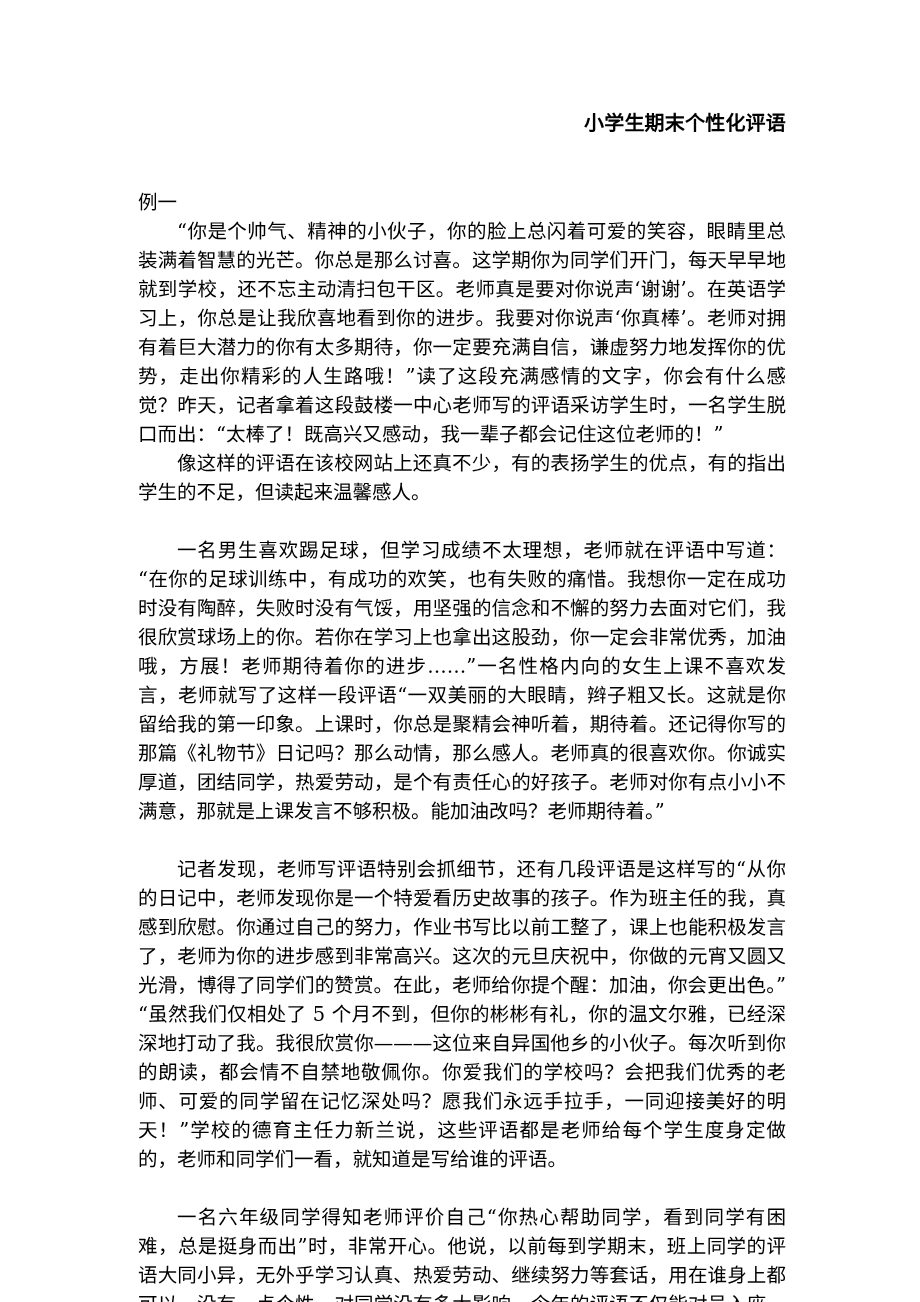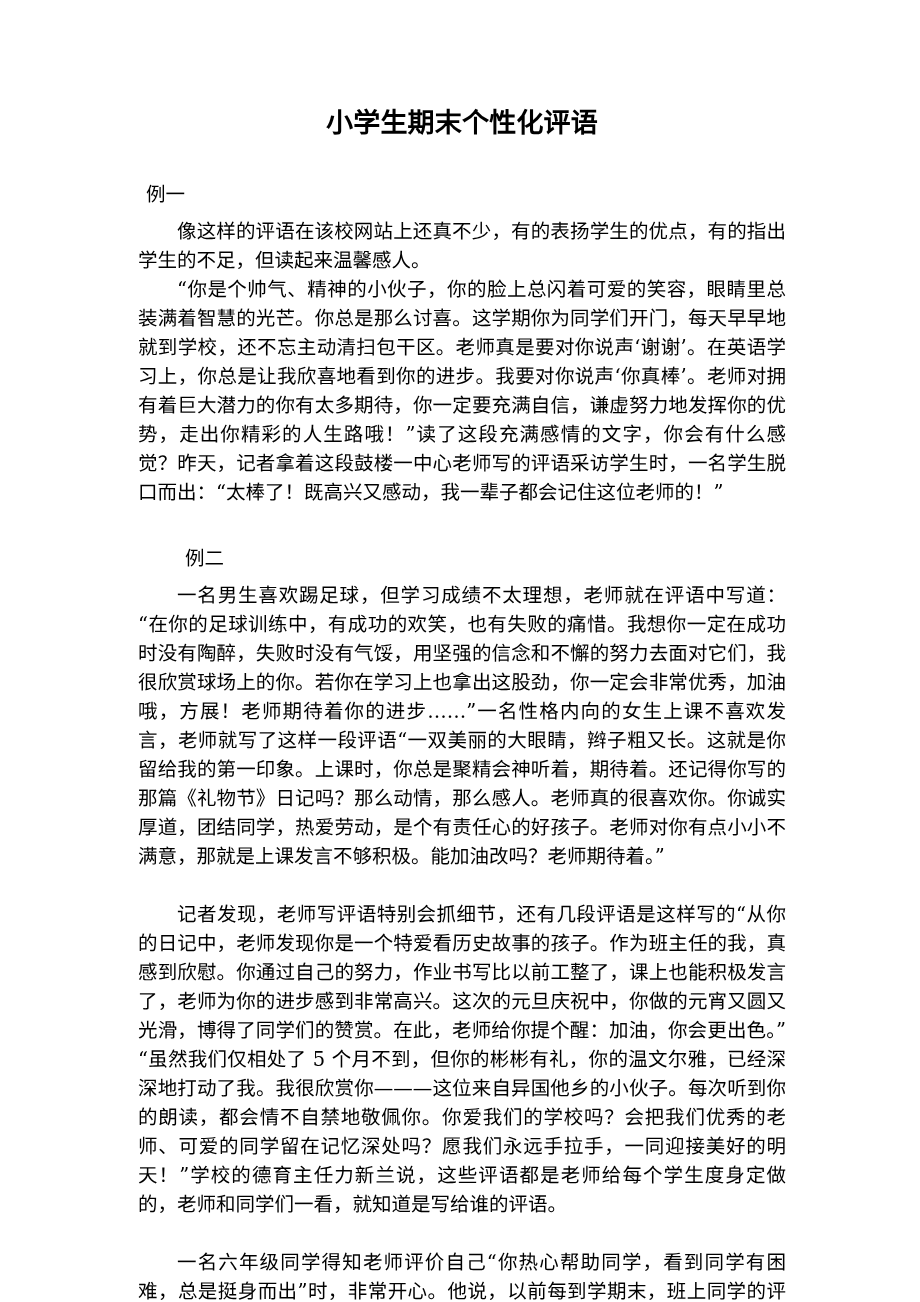--- a/index.html
+++ b/index.html
@@ -26,40 +26,40 @@
   .content {
     position: absolute;
     left: 138px;
     top: 108px;
     width: 648px;
   }
 
   .doc-title {
     font-family: "DejaVu Sans", "Liberation Sans", sans-serif;
     font-weight: bold;
-    font-size: 27px;
+    font-size: 20px;
     line-height: 30px;
     letter-spacing: 0.2px;
-    margin: 0 0 0 0;
-    text-align: center;
+    margin: 0 0 16px 0;
+    text-align: right;
     white-space: pre;
   }
 
   .spacer-title {
     height: 34px;
   }
   .spacer-block {
     height: 29px;
   }
 
   .heading {
     font-family: "DejaVu Serif", "Liberation Serif", serif;
     font-size: 19.5px;
     line-height: 29px;
-    margin: 8px;
+    margin: 0;
     white-space: pre;
   }
   .heading.indent {
     text-indent: 39px;
   }
 
   p.para {
     font-family: "DejaVu Serif", "Liberation Serif", serif;
     font-size: 19.5px;
     line-height: 29px;
@@ -77,24 +77,23 @@
 
 <div class="page">
   <div class="content">
 
     <h1 class="doc-title">小学生期末个性化评语</h1>
 
     <div class="spacer-title"></div>
 
     <div id="blocks">
         <div class="heading">例一</div>
+        <p class="para">“你是个帅气、精神的小伙子，你的脸上总闪着可爱的笑容，眼睛里总装满着智慧的光芒。你总是那么讨喜。这学期你为同学们开门，每天早早地就到学校，还不忘主动清扫包干区。老师真是要对你说声‘谢谢’。在英语学习上，你总是让我欣喜地看到你的进步。我要对你说声‘你真棒’。老师对拥有着巨大潜力的你有太多期待，你一定要充满自信，谦虚努力地发挥你的优势，走出你精彩的人生路哦！”读了这段充满感情的文字，你会有什么感觉？昨天，记者拿着这段鼓楼一中心老师写的评语采访学生时，一名学生脱口而出：“太棒了！既高兴又感动，我一辈子都会记住这位老师的！”</p>
         <p class="para">像这样的评语在该校网站上还真不少，有的表扬学生的优点，有的指出学生的不足，但读起来温馨感人。</p>
-        <p class="para">“你是个帅气、精神的小伙子，你的脸上总闪着可爱的笑容，眼睛里总装满着智慧的光芒。你总是那么讨喜。这学期你为同学们开门，每天早早地就到学校，还不忘主动清扫包干区。老师真是要对你说声‘谢谢’。在英语学习上，你总是让我欣喜地看到你的进步。我要对你说声‘你真棒’。老师对拥有着巨大潜力的你有太多期待，你一定要充满自信，谦虚努力地发挥你的优势，走出你精彩的人生路哦！”读了这段充满感情的文字，你会有什么感觉？昨天，记者拿着这段鼓楼一中心老师写的评语采访学生时，一名学生脱口而出：“太棒了！既高兴又感动，我一辈子都会记住这位老师的！”</p>
         <div class="spacer-block"></div>
-        <div class="heading indent">例二</div>
         <p class="para">一名男生喜欢踢足球，但学习成绩不太理想，老师就在评语中写道：“在你的足球训练中，有成功的欢笑，也有失败的痛惜。我想你一定在成功时没有陶醉，失败时没有气馁，用坚强的信念和不懈的努力去面对它们，我很欣赏球场上的你。若你在学习上也拿出这股劲，你一定会非常优秀，加油哦，方展！老师期待着你的进步……”一名性格内向的女生上课不喜欢发言，老师就写了这样一段评语“一双美丽的大眼睛，辫子粗又长。这就是你留给我的第一印象。上课时，你总是聚精会神听着，期待着。还记得你写的那篇《礼物节》日记吗？那么动情，那么感人。老师真的很喜欢你。你诚实厚道，团结同学，热爱劳动，是个有责任心的好孩子。老师对你有点小小不满意，那就是上课发言不够积极。能加油改吗？老师期待着。”</p>
         <div class="spacer-block"></div>
         <p class="para">记者发现，老师写评语特别会抓细节，还有几段评语是这样写的“从你的日记中，老师发现你是一个特爱看历史故事的孩子。作为班主任的我，真感到欣慰。你通过自己的努力，作业书写比以前工整了，课上也能积极发言了，老师为你的进步感到非常高兴。这次的元旦庆祝中，你做的元宵又圆又光滑，博得了同学们的赞赏。在此，老师给你提个醒：加油，你会更出色。”“虽然我们仅相处了 5 个月不到，但你的彬彬有礼，你的温文尔雅，已经深深地打动了我。我很欣赏你———这位来自异国他乡的小伙子。每次听到你的朗读，都会情不自禁地敬佩你。你爱我们的学校吗？会把我们优秀的老师、可爱的同学留在记忆深处吗？愿我们永远手拉手，一同迎接美好的明天！”学校的德育主任力新兰说，这些评语都是老师给每个学生度身定做的，老师和同学们一看，就知道是写给谁的评语。</p>
         <div class="spacer-block"></div>
         <p class="para">一名六年级同学得知老师评价自己“你热心帮助同学，看到同学有困难，总是挺身而出”时，非常开心。他说，以前每到学期末，班上同学的评语大同小异，无外乎学习认真、热爱劳动、继续努力等套话，用在谁身上都可以，没有一点个性，对同学没有多大影响，今年的评语不仅能对号入座，帮助同学发现自己的优缺点，而且看起来特别温馨。</p>
       </div>
 
   </div>
 </div>
 

